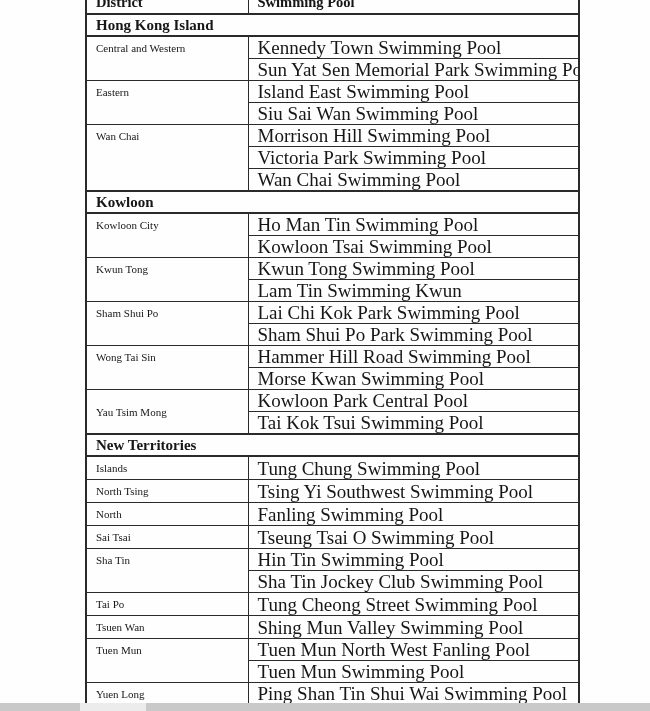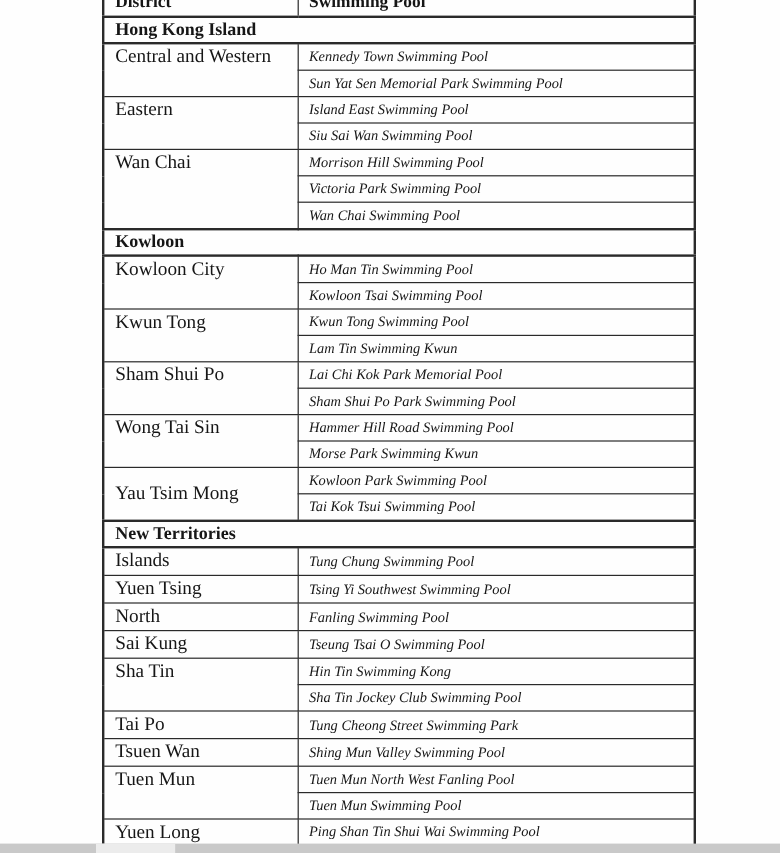--- a/index.html
+++ b/index.html
@@ -43,32 +43,31 @@
     font-size:15px;
     font-weight:bold;
     padding:1px 6px 1px 9px;
     border-top-width:2px;
     border-bottom-width:2px;
     vertical-align:middle;
     margin-top:33px;
   }
   tr.data-row{height:21.6px;}
   td.district-cell{
-    font-size:16px;
+    font-size:11px;
     padding:2px 6px 2px 9px;
     vertical-align:top;
     line-height:18px;
   }
   td.district-cell.v-middle{vertical-align:middle;}
   td.pool-cell{
-    font-size:12px;
+    font-size:19px;
     padding:2px 6px 2px 9px;
     vertical-align:middle;
     line-height:17px;
-    font-style:italic;
   }
   .hscrollbar{
     position:absolute;
     left:0;bottom:0;
     width:650px;height:8px;
   }
   .hthumb{
     position:absolute;
     left:80px;top:0;
     width:66px;height:8px;
@@ -130,68 +129,68 @@
           </tr>
           <tr class="data-row">
             <td rowspan="2" class="district-cell">Kwun Tong</td>
             <td class="pool-cell">Kwun Tong Swimming Pool</td>
           </tr>
           <tr class="data-row">
             <td class="pool-cell">Lam Tin Swimming Kwun</td>
           </tr>
           <tr class="data-row">
             <td rowspan="2" class="district-cell">Sham Shui Po</td>
-            <td class="pool-cell">Lai Chi Kok Park Memorial Pool</td>
+            <td class="pool-cell">Lai Chi Kok Park Swimming Pool</td>
           </tr>
           <tr class="data-row">
             <td class="pool-cell">Sham Shui Po Park Swimming Pool</td>
           </tr>
           <tr class="data-row">
             <td rowspan="2" class="district-cell">Wong Tai Sin</td>
             <td class="pool-cell">Hammer Hill Road Swimming Pool</td>
           </tr>
           <tr class="data-row">
-            <td class="pool-cell">Morse Park Swimming Kwun</td>
+            <td class="pool-cell">Morse Kwan Swimming Pool</td>
           </tr>
           <tr class="data-row">
             <td rowspan="2" class="district-cell v-middle">Yau Tsim Mong</td>
-            <td class="pool-cell">Kowloon Park Swimming Pool</td>
+            <td class="pool-cell">Kowloon Park Central Pool</td>
           </tr>
           <tr class="data-row">
             <td class="pool-cell">Tai Kok Tsui Swimming Pool</td>
           </tr>
           <tr class="section-row">
             <td colspan="2">New Territories</td>
           </tr>
           <tr class="data-row">
             <td rowspan="1" class="district-cell">Islands</td>
             <td class="pool-cell">Tung Chung Swimming Pool</td>
           </tr>
           <tr class="data-row">
-            <td rowspan="1" class="district-cell">Yuen Tsing</td>
+            <td rowspan="1" class="district-cell">North Tsing</td>
             <td class="pool-cell">Tsing Yi Southwest Swimming Pool</td>
           </tr>
           <tr class="data-row">
             <td rowspan="1" class="district-cell">North</td>
             <td class="pool-cell">Fanling Swimming Pool</td>
           </tr>
           <tr class="data-row">
-            <td rowspan="1" class="district-cell">Sai Kung</td>
+            <td rowspan="1" class="district-cell">Sai Tsai</td>
             <td class="pool-cell">Tseung Tsai O Swimming Pool</td>
           </tr>
           <tr class="data-row">
             <td rowspan="2" class="district-cell">Sha Tin</td>
-            <td class="pool-cell">Hin Tin Swimming Kong</td>
+            <td class="pool-cell">Hin Tin Swimming Pool</td>
           </tr>
           <tr class="data-row">
             <td class="pool-cell">Sha Tin Jockey Club Swimming Pool</td>
           </tr>
           <tr class="data-row">
             <td rowspan="1" class="district-cell">Tai Po</td>
-            <td class="pool-cell">Tung Cheong Street Swimming Park</td>
+            <td class="pool-cell">Tung Cheong Street Swimming Pool</td>
           </tr>
           <tr class="data-row">
             <td rowspan="1" class="district-cell">Tsuen Wan</td>
             <td class="pool-cell">Shing Mun Valley Swimming Pool</td>
           </tr>
           <tr class="data-row">
             <td rowspan="2" class="district-cell">Tuen Mun</td>
             <td class="pool-cell">Tuen Mun North West Fanling Pool</td>
           </tr>
           <tr class="data-row">

